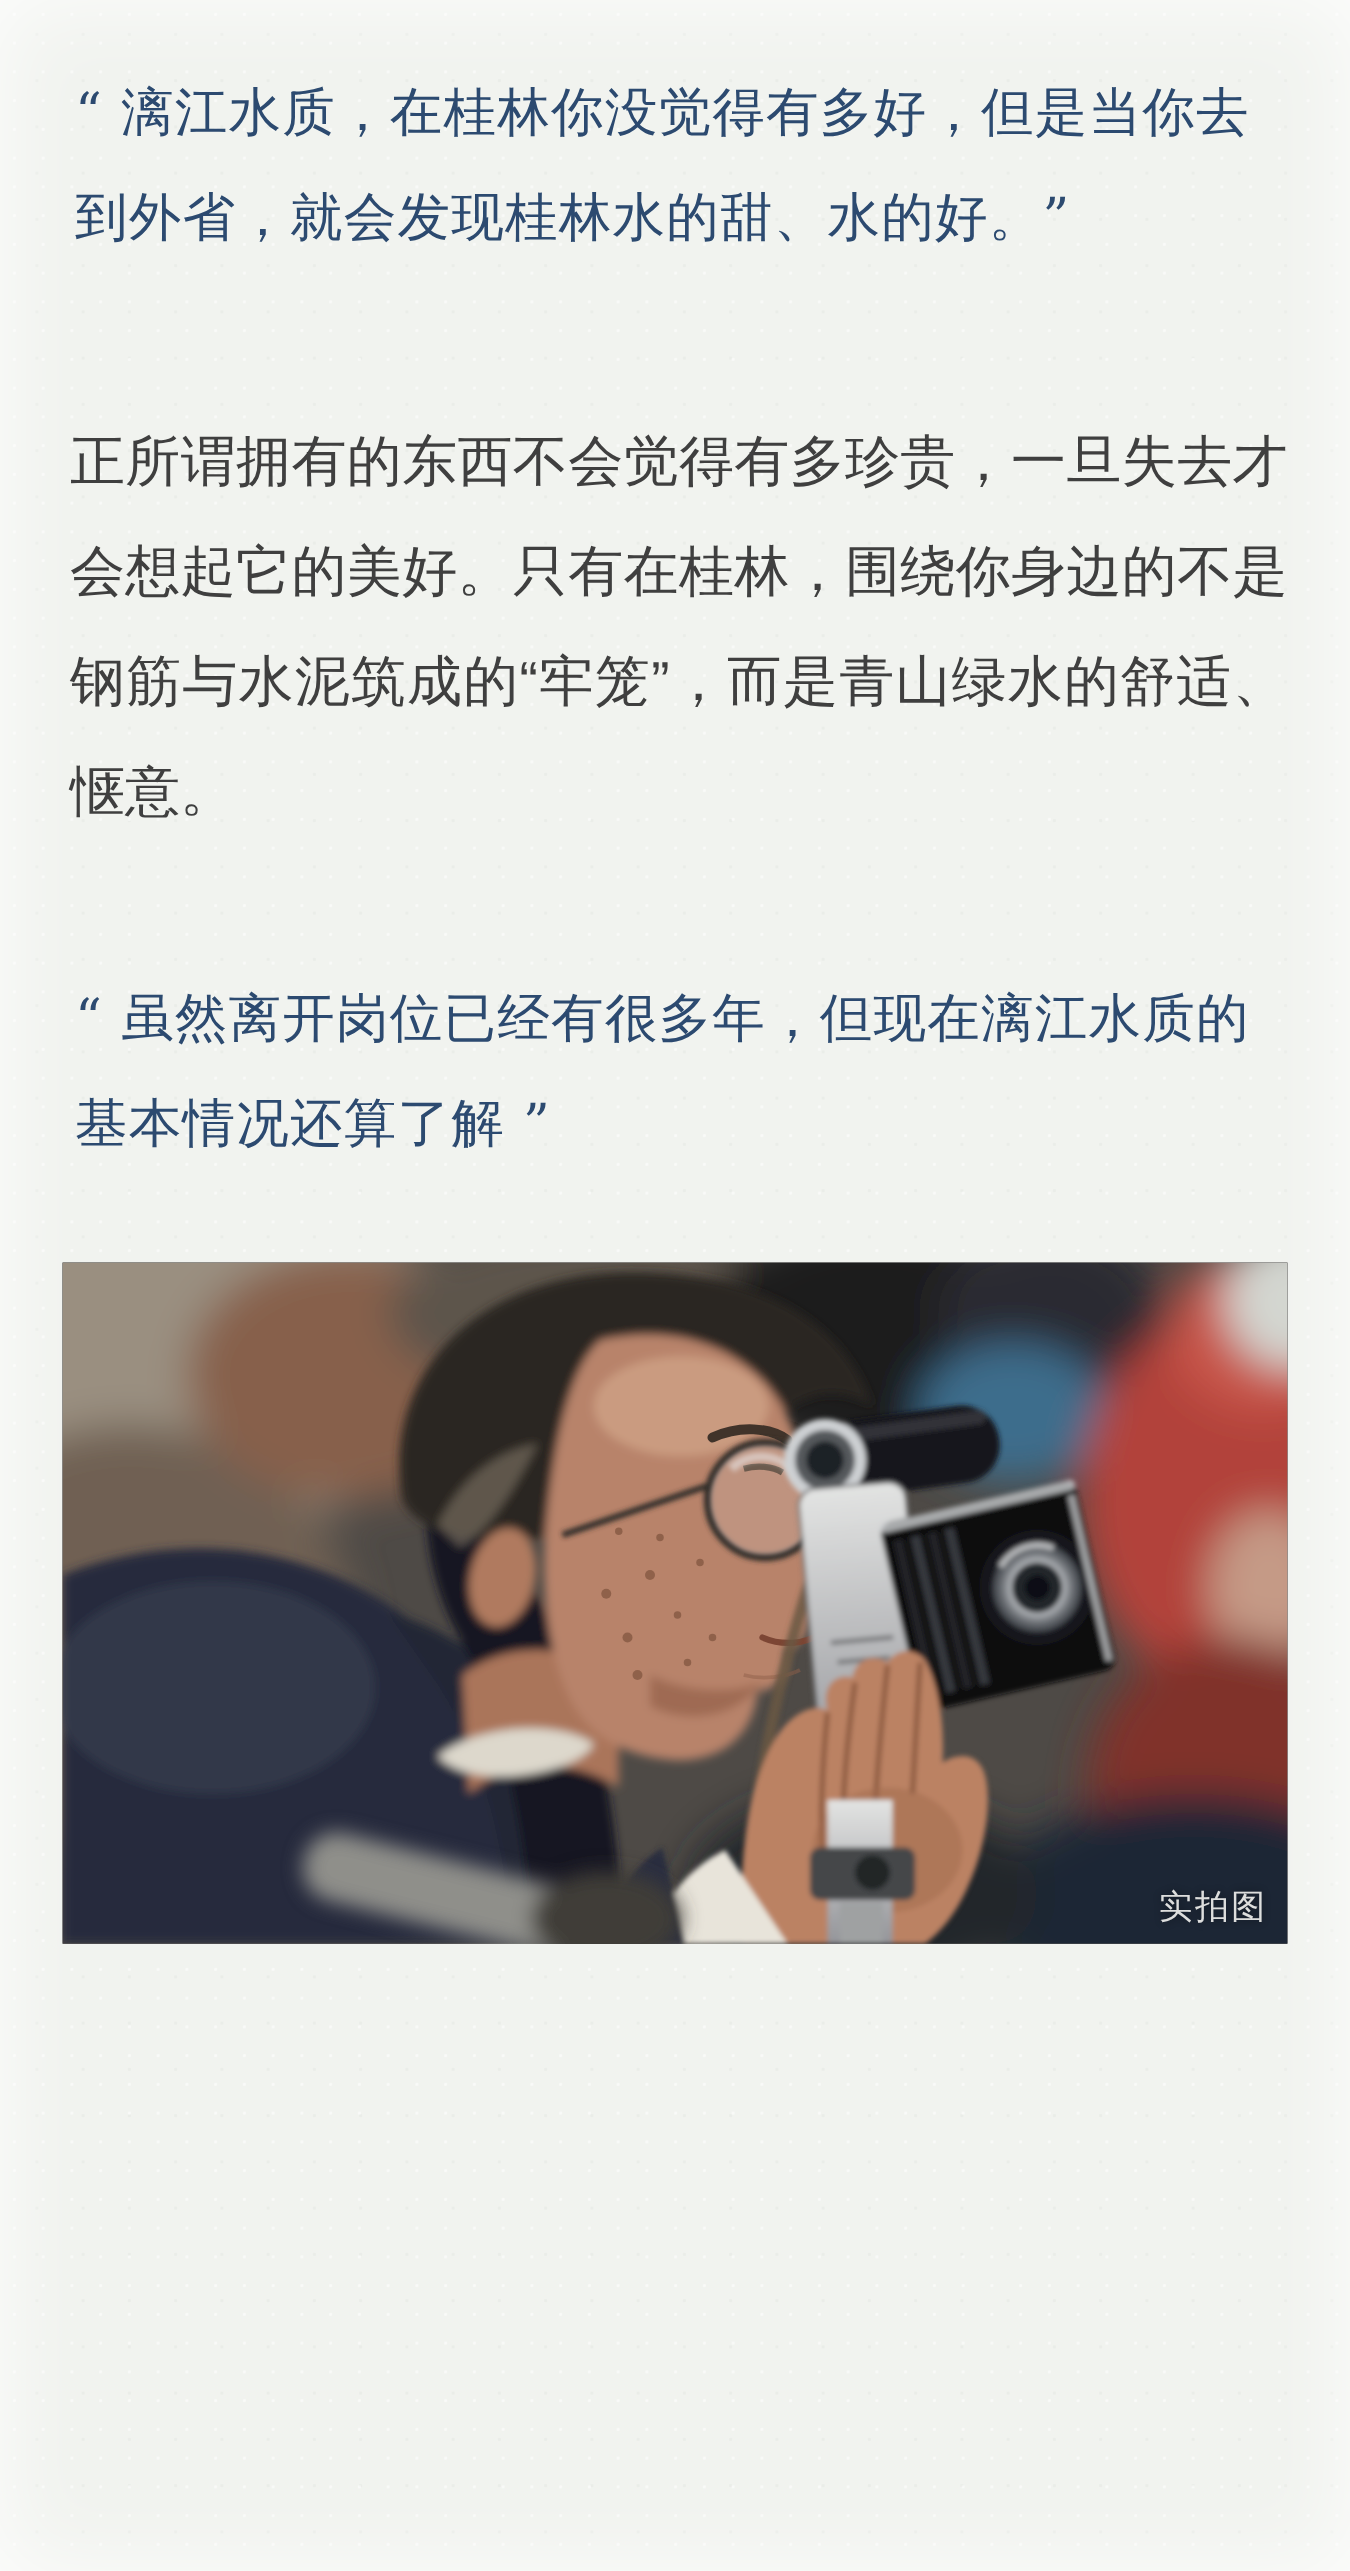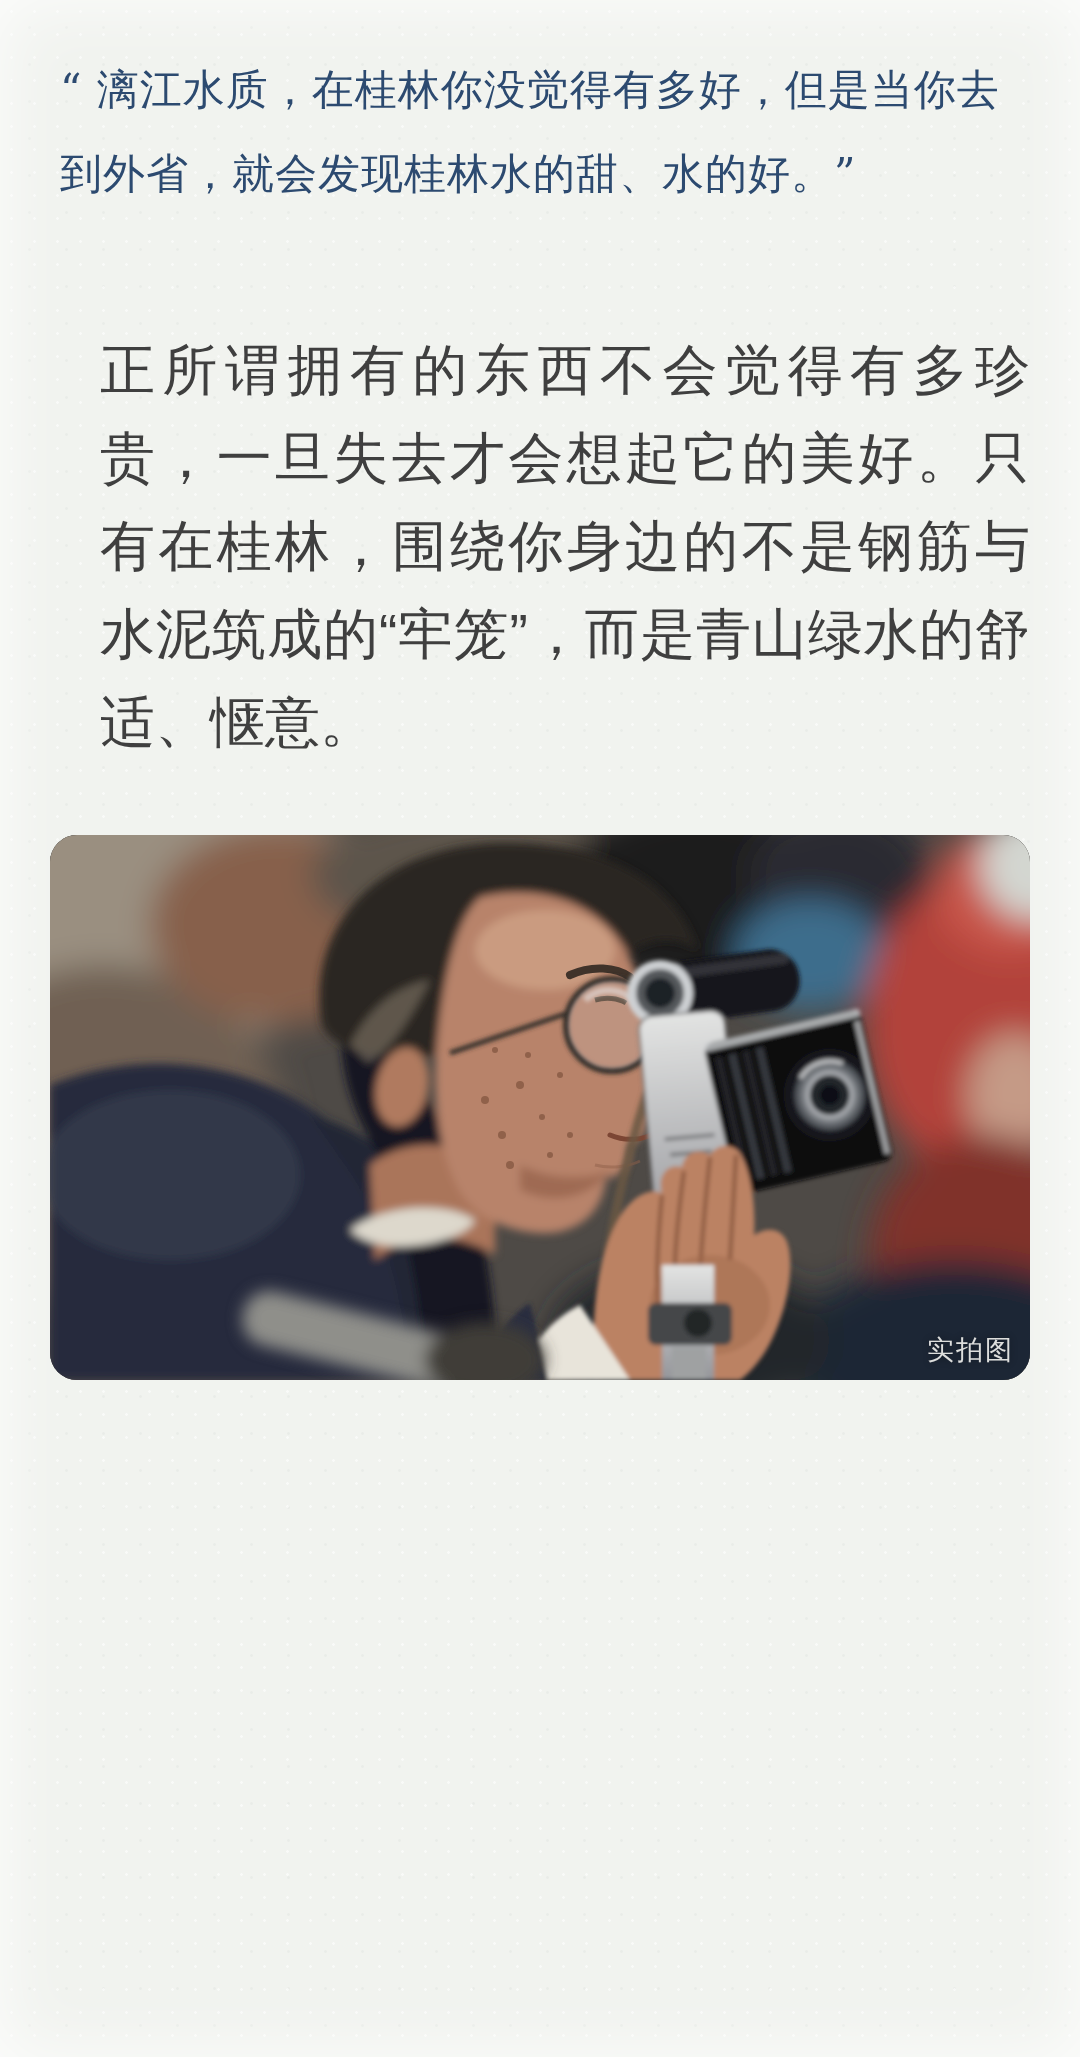--- a/index.html
+++ b/index.html
@@ -25,38 +25,36 @@
     line-height:84px;
     letter-spacing:1px;
     color:#2c4a70;
     padding-left:10px;
     text-align:left;
   }
   .quote.q2 { margin-top:95px; }
 
   .body-text {
     font-family:"Liberation Sans","DejaVu Sans",sans-serif;
-    font-size:55px;
+    font-size:44px;
     line-height:88px;
     letter-spacing:0;
     color:#3f3f3f;
     padding-left:6px;
     text-align:justify;
-    margin-left:44px;
   }
   .body-text.p1 { margin-top:110px; }
   .body-text.p2 { margin-top:86px; }
 
   .photo {
     position:relative;
     width:980px; height:545px;
     margin:69px auto 0;
     background:#3a3a3a;
     overflow:hidden;
-    border-radius:27px;
   }
   .photo svg { display:block; width:980px; height:545px; }
   .watermark {
     position:absolute;
     right:16px; bottom:12px;
     font-family:"Liberation Sans","DejaVu Sans",sans-serif;
     font-size:27px;
     letter-spacing:2px;
     color:#e8e8e6;
     opacity:.95;
@@ -66,20 +64,21 @@
 </head>
 <body>
 
 <div class="page">
   <div class="content">
 
     <blockquote class="quote q1">“ 漓江水质，在桂林你没觉得有多好，但是当你去到外省，就会发现桂林水的甜、水的好。”</blockquote>
 
     <p class="body-text p1">正所谓拥有的东西不会觉得有多珍贵，一旦失去才会想起它的美好。只有在桂林，围绕你身边的不是钢筋与水泥筑成的“牢笼”，而是青山绿水的舒适、惬意。</p>
 
+    <blockquote class="quote q2">“ 虽然离开岗位已经有很多年，但现在漓江水质的基本情况还算了解 ”</blockquote>
 
 
     <figure class="photo">
       <svg viewBox="0 0 980 545" preserveAspectRatio="none" aria-hidden="true">
         <defs>
           <filter id="fb16" x="-60%" y="-60%" width="220%" height="220%">
               <feGaussianBlur stdDeviation="16"></feGaussianBlur>
             </filter>
           <filter id="fb8" x="-60%" y="-60%" width="220%" height="220%">
               <feGaussianBlur stdDeviation="8"></feGaussianBlur>

